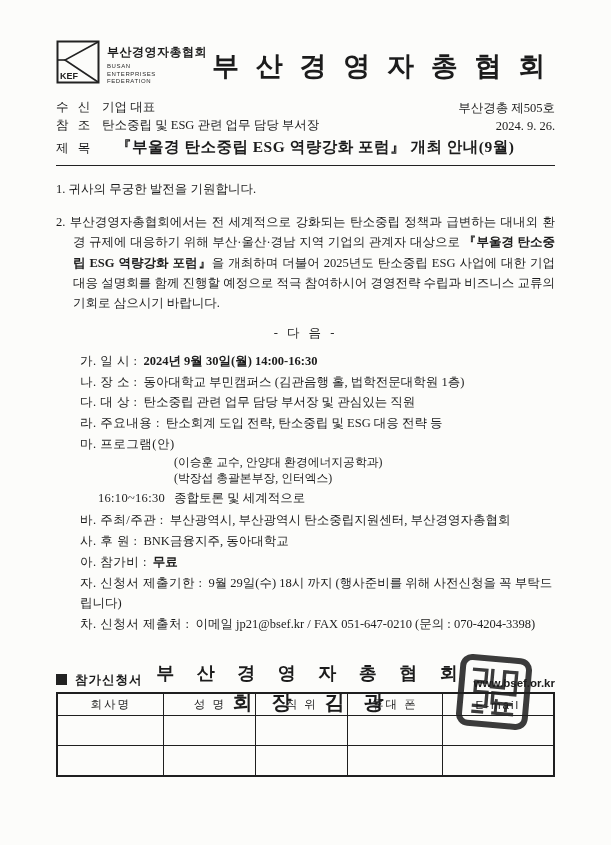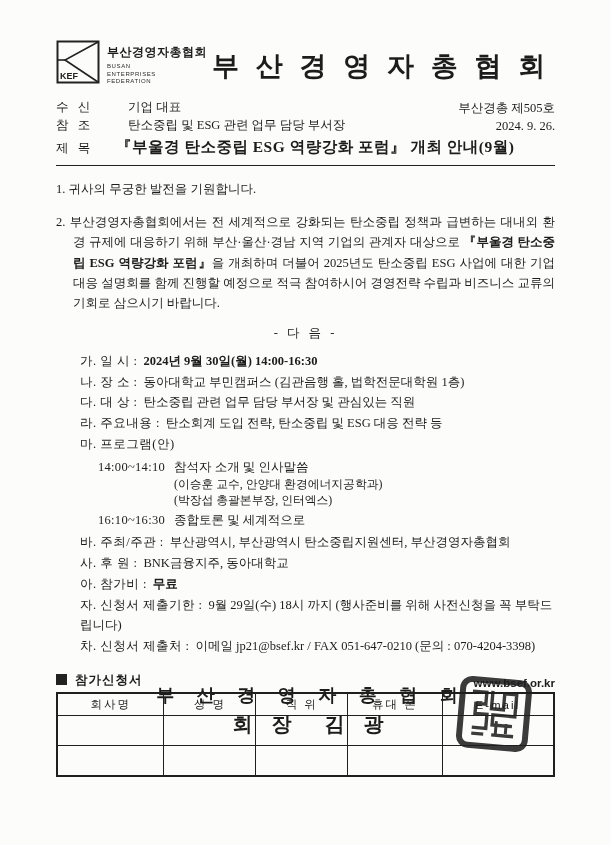--- a/index.html
+++ b/index.html
@@ -14,21 +14,21 @@
   .logo-group{display:flex;gap:7px;align-items:flex-start;}
   .logo-box{width:44px;height:44px;flex:0 0 auto;position:relative;}
   .logo-stack{display:flex;flex-direction:column;margin-top:4px;justify-content:center;}
   .logo-kr{font-family:"Liberation Sans","DejaVu Sans",sans-serif;font-weight:bold;font-size:12px;letter-spacing:0.5px;}
   .logo-en{font-family:"Liberation Sans","DejaVu Sans",sans-serif;font-size:6px;line-height:1.25;letter-spacing:0.6px;color:#2a2a2a;white-space:pre-line;margin-top:2px;}
   .org-title{flex:1;text-align:center;font-size:27px;font-weight:bold;letter-spacing:5px;margin:8px 0 0 0;white-space:nowrap;}
   
   .meta{margin-top:12px;font-size:12.5px;position:relative;line-height:1.45;}
   .meta-row{display:flex;align-items:baseline;}
   .meta-label{width:46px;letter-spacing:3px;flex:0 0 auto;}
-  .meta-value{margin-left:26px;}
+  .meta-value{}
   .meta-right{position:absolute;right:0;top:1px;text-align:right;font-size:12.5px;line-height:1.5;}
   .subject-row{margin-top:2px;}
   .subject-value{margin-left:14px;font-size:15.5px;font-weight:bold;letter-spacing:0.5px;}
   .rule{border:0;border-top:1.6px solid #222;margin:7px 0 0 0;}
   
   .body-sec{margin-top:14px;font-size:12.5px;}
   .para1{line-height:1.5;}
   .para2{margin-top:13px;line-height:1.63;text-align:justify;padding-left:17px;text-indent:-17px;}
   .bold{font-weight:bold;}
   .daum{text-align:center;letter-spacing:3px;margin:11px 0 9px 0;}
@@ -107,21 +107,20 @@
     <div class="para2"><span>2. 부산경영자총협회에서는 전 세계적으로 강화되는 탄소중립 정책과 급변하는 대내외 환경 규제에 대응하기 위해 부산·울산·경남 지역 기업의 관계자 대상으로 </span><span class="bold">『부울경 탄소중립 ESG 역량강화 포럼』</span><span>을 개최하며 더불어 2025년도 탄소중립 ESG 사업에 대한 기업 대응 설명회를 함께 진행할 예정으로 적극 참여하시어 경영전략 수립과 비즈니스 교류의 기회로 삼으시기 바랍니다.</span></div>
 
     <div class="daum">- 다    음 -</div>
 
     <div class="detail"><span class="lbl">가. 일 시 :</span><span class="val bold">2024년 9월 30일(월) 14:00-16:30</span></div>
     <div class="detail"><span class="lbl">나. 장 소 :</span><span class="val">동아대학교 부민캠퍼스 (김관음행 홀, 법학전문대학원 1층)</span></div>
     <div class="detail"><span class="lbl">다. 대 상 :</span><span class="val">탄소중립 관련 업무 담당 부서장 및 관심있는 직원</span></div>
     <div class="detail"><span class="lbl">라. 주요내용 :</span><span class="val">탄소회계 도입 전략, 탄소중립 및 ESG 대응 전략 등</span></div>
     <div class="detail"><span class="lbl">마. 프로그램(안)</span></div>
 
-    <div class="prog"><span class="time">14:00~14:10</span><span>참석자 소개 및 인사말씀</span></div>
     <div class="prog-speaker">(이승훈 교수, 안양대 환경에너지공학과)</div>
     <div class="prog-speaker">(박장섭 총괄본부장, 인터엑스)</div>
     <div class="prog"><span class="time">16:10~16:30</span><span>종합토론 및 세계적으로</span></div>
 
     <div class="details2">
       <div class="detail"><span class="lbl">바. 주최/주관 :</span><span class="val">부산광역시, 부산광역시 탄소중립지원센터, 부산경영자총협회</span></div>
       <div class="detail"><span class="lbl">사. 후     원 :</span><span class="val">BNK금융지주, 동아대학교</span></div>
       <div class="detail"><span class="lbl">아. 참가비 :</span><span class="val bold">무료</span></div>
       <div class="detail"><span class="lbl">자. 신청서 제출기한 :</span><span class="val">9월 29일(수) 18시 까지 (행사준비를 위해 사전신청을 꼭 부탁드립니다)</span></div>
       <div class="detail"><span class="lbl">차. 신청서 제출처 :</span><span class="val">이메일 jp21@bsef.kr / FAX 051-647-0210 (문의 : 070-4204-3398)</span></div>

